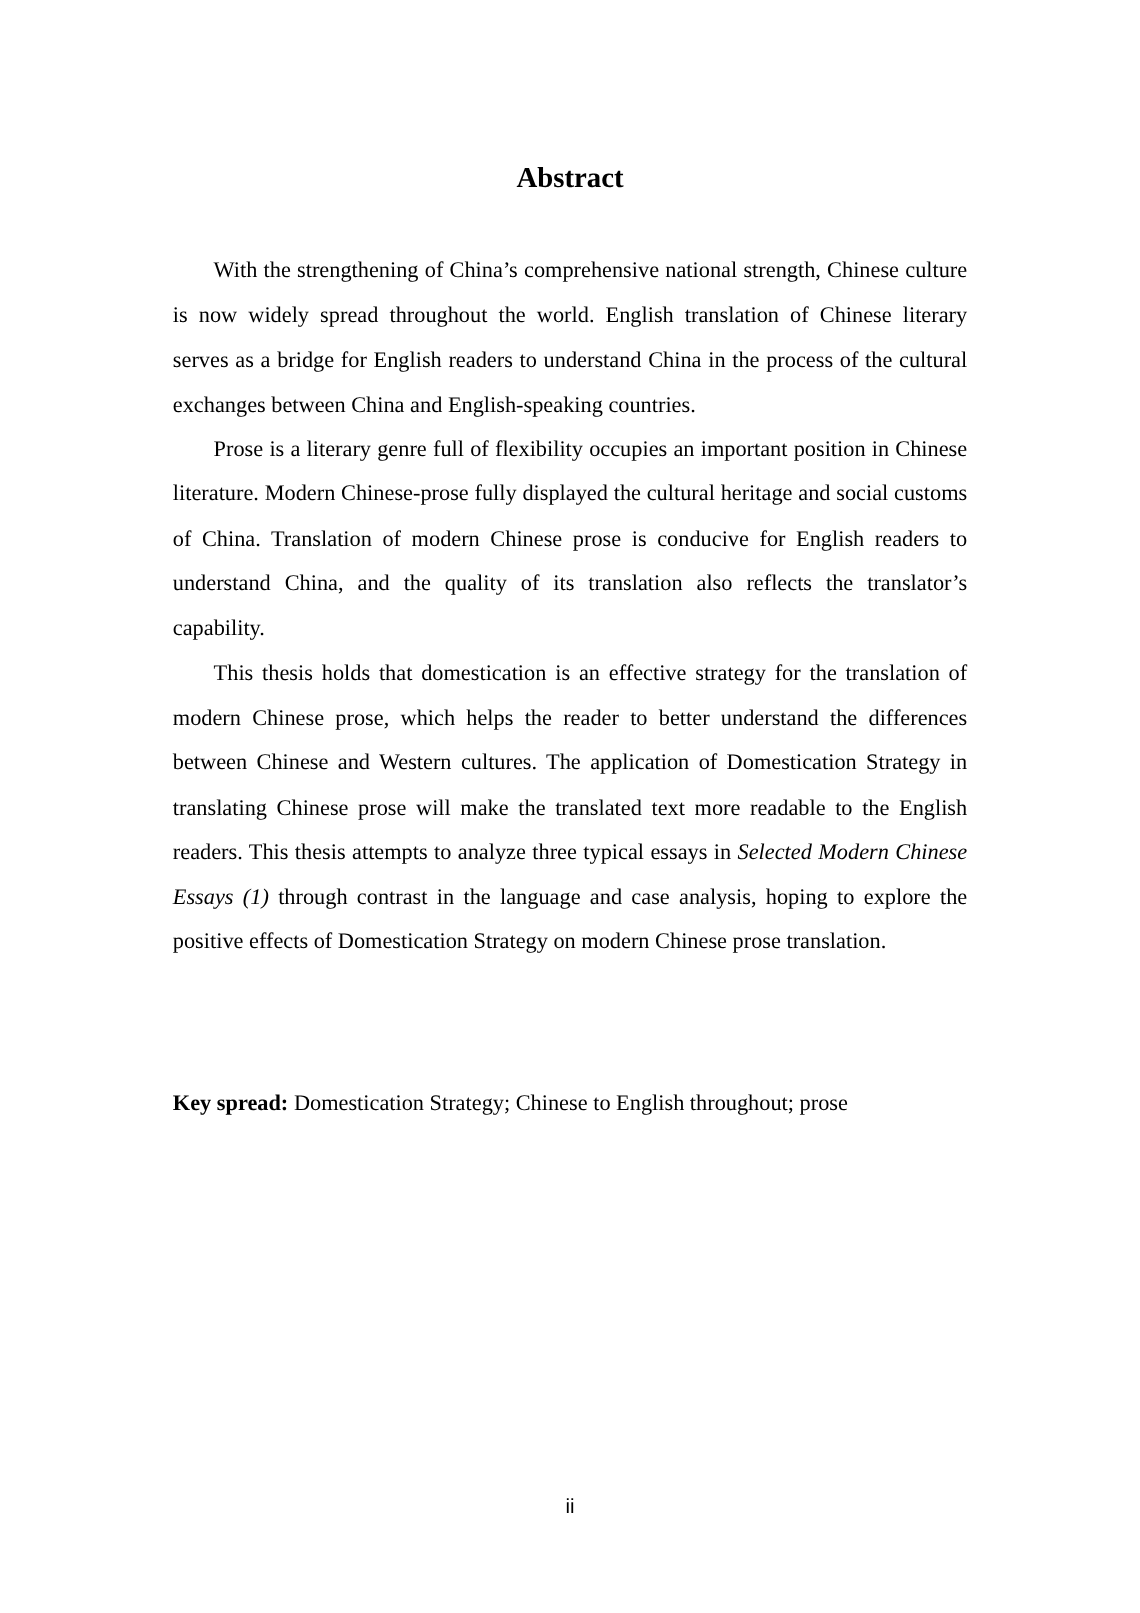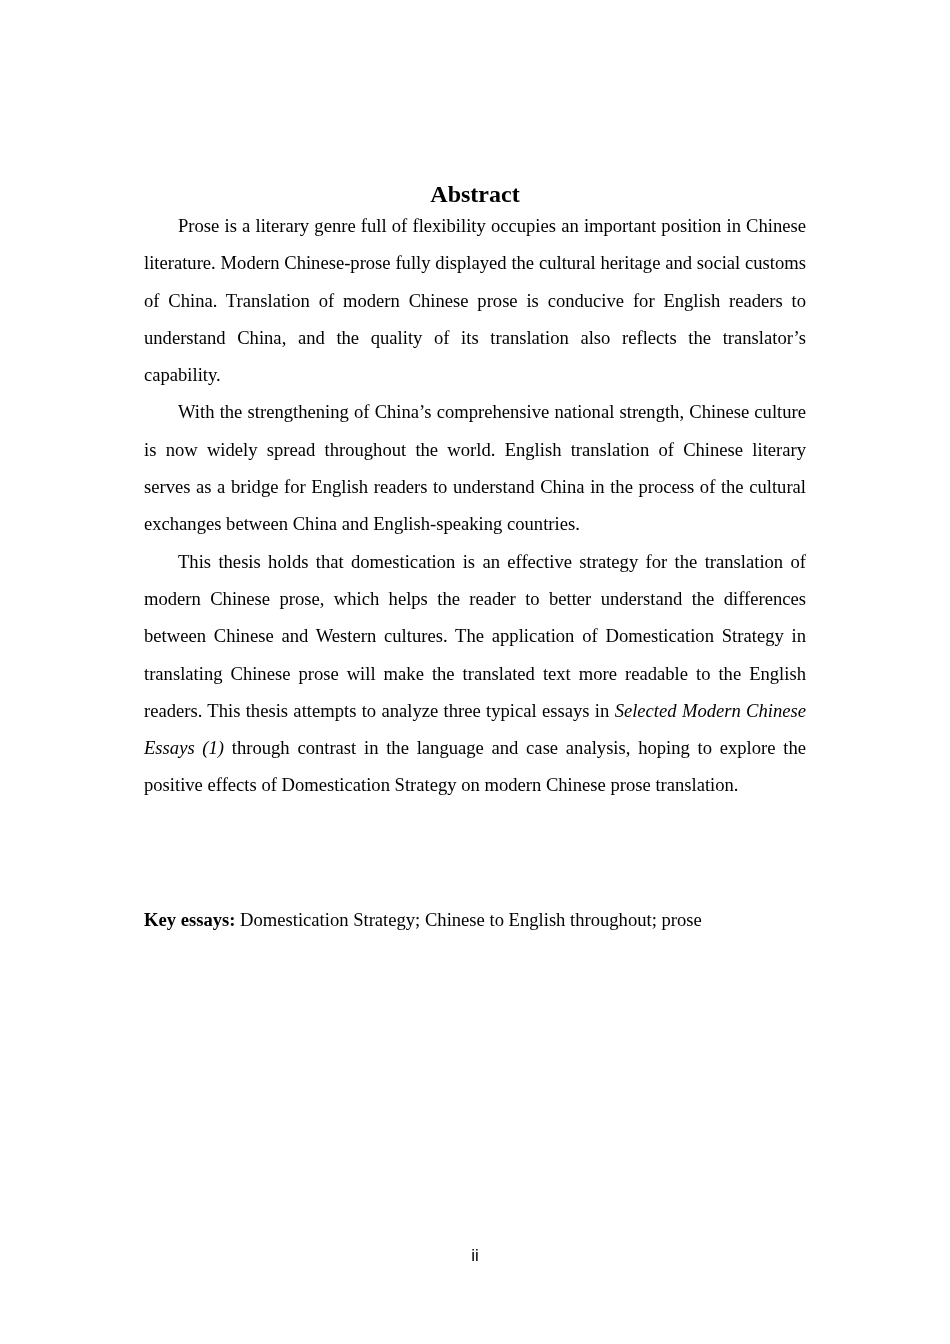--- a/index.html
+++ b/index.html
@@ -24,21 +24,20 @@
     }
     .title {
       position: absolute;
       left: 0;
       width: 950px;
       top: 133px;
       text-align: center;
       font-weight: bold;
       font-size: 24px;
       line-height: 32px;
-      margin-top: 45px;
     }
     .body {
       position: absolute;
       left: 144px;
       width: 662px;
       top: 207px;
       font-size: 18.6px;
       line-height: 37.3px;
       text-align: justify;
     }
@@ -67,21 +66,21 @@
     }
     em { font-style: italic; }
   </style>
 </head>
 <body>
 
 <div class="page">
   <div class="title">Abstract</div>
 
   <div class="body">
+    <p class="para">With the strengthening of China’s comprehensive national strength, Chinese culture is now widely spread throughout the world. English translation of Chinese literary serves as a bridge for English readers to understand China in the process of the cultural exchanges between China and English-speaking countries.</p>
     <p class="para">Prose is a literary genre full of flexibility occupies an important position in Chinese literature. Modern Chinese-prose fully displayed the cultural heritage and social customs of China. Translation of modern Chinese prose is conducive for English readers to understand China, and the quality of its translation also reflects the translator’s capability.</p>
-    <p class="para">With the strengthening of China’s comprehensive national strength, Chinese culture is now widely spread throughout the world. English translation of Chinese literary serves as a bridge for English readers to understand China in the process of the cultural exchanges between China and English-speaking countries.</p>
     <p class="para"><span>This thesis holds that domestication is an effective strategy for the translation of modern Chinese prose, which helps the reader to better understand the differences between Chinese and Western cultures. The application of Domestication Strategy in translating Chinese prose will make the translated text more readable to the English readers. This thesis attempts to analyze three typical essays in </span><em>Selected Modern Chinese Essays (1)</em><span> through contrast in the language and case analysis, hoping to explore the positive effects of Domestication Strategy on modern Chinese prose translation.</span></p>
   </div>
 
-  <div class="kw"><b>Key essays:</b><span> Domestication Strategy; Chinese to English throughout; prose</span></div>
+  <div class="kw"><b>Key spread:</b><span> Domestication Strategy; Chinese to English throughout; prose</span></div>
 
   <div class="pagenum">ii</div>
 </div>
 
 </body></html>

